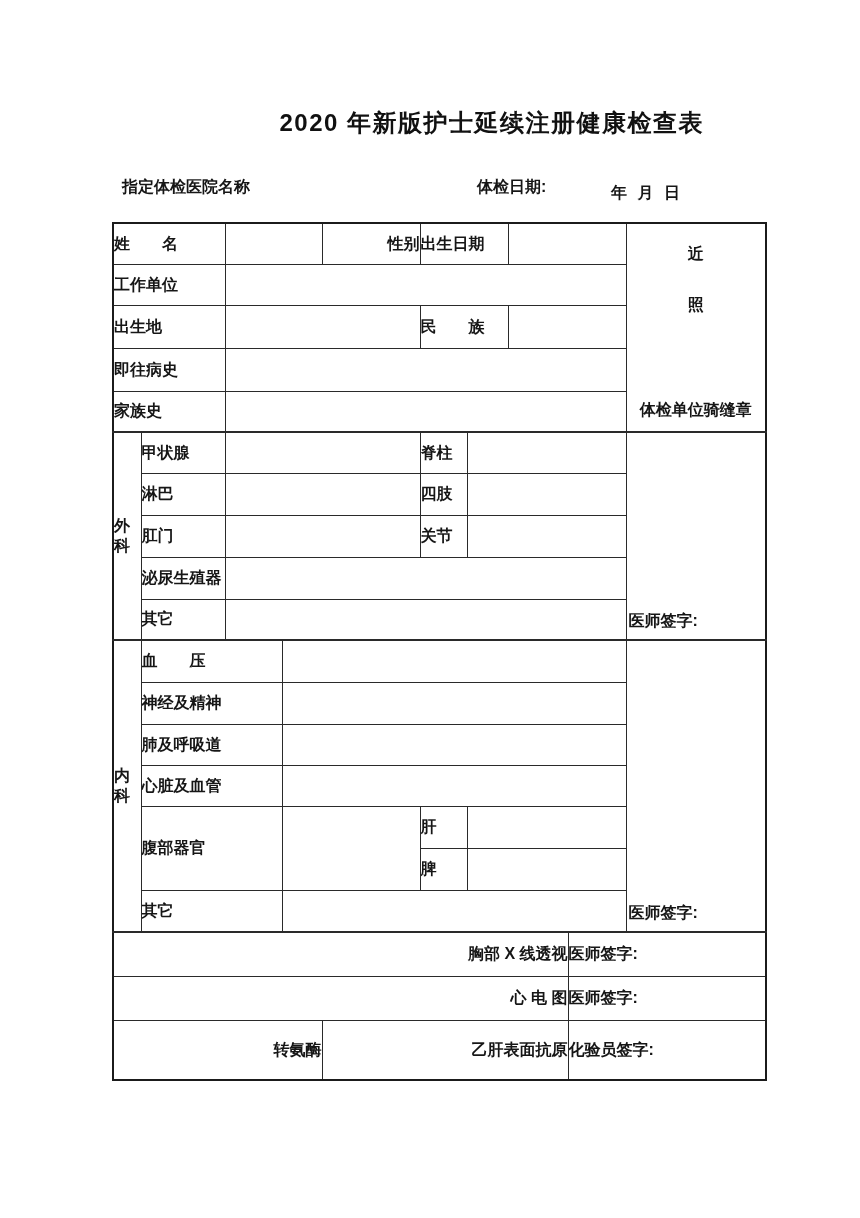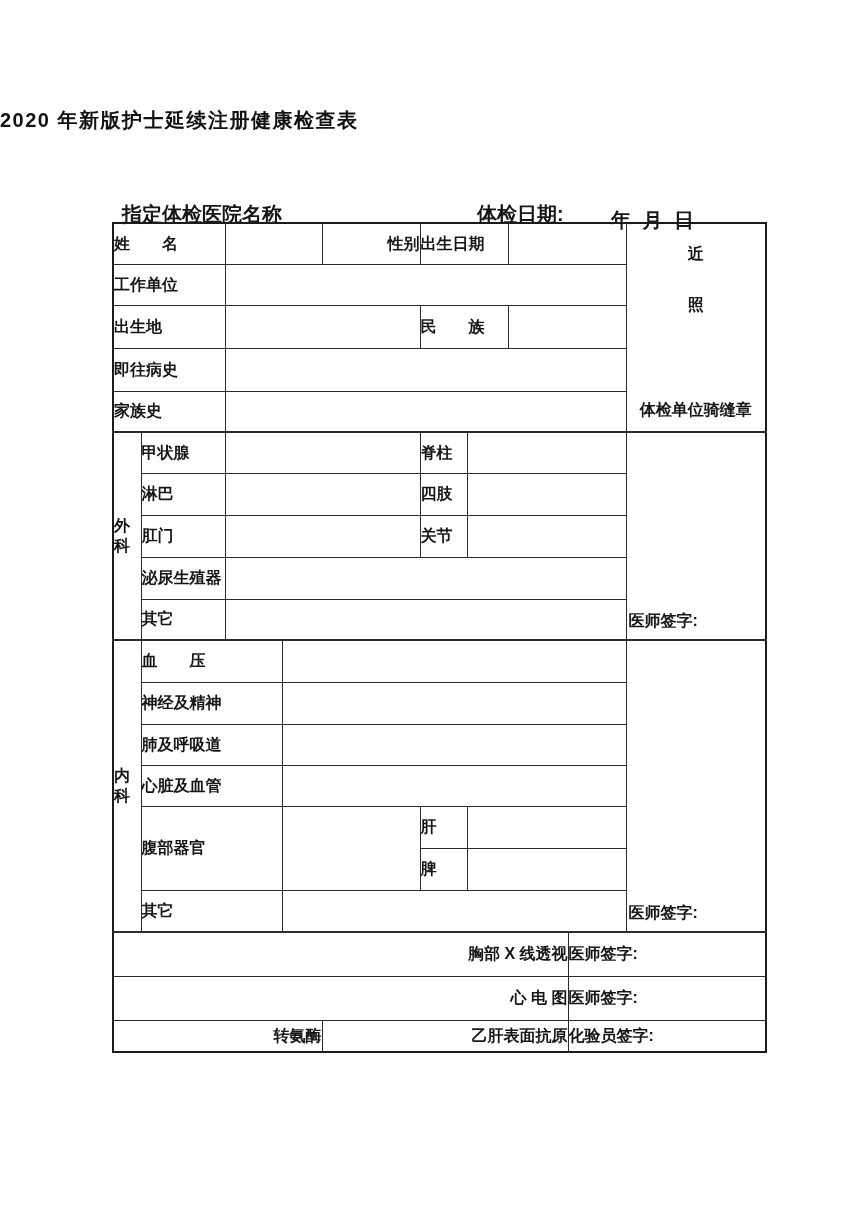--- a/index.html
+++ b/index.html
@@ -12,30 +12,29 @@
   .sheet {
     position: relative;
     width: 860px; height: 1218px;
     background: #ffffff;
     overflow: hidden;
     font-weight: 700;
   }
   .doc-title {
     position: absolute;
     top: 107px; left: 0; width: 704px;
-    text-align: left;
-    font-size: 20px;
+    text-align: right;
+    font-size: 24px;
     letter-spacing: 1.5px;
     color: #111111;
   }
   .meta-line {
     position: absolute;
     top: 177px; left: 0; width: 860px; height: 22px;
-    font-size: 20px;
-    margin-top: 24px;
+    font-size: 16px;
   }
   .meta-hospital { position: absolute; left: 122px; top: 0; }
   .meta-date-label { position: absolute; left: 477px; top: 0; }
   .meta-date-ymd { position: absolute; left: 611px; top: 6px; word-spacing: 6px; }
 
   table.form {
     position: absolute;
     left: 112px; top: 222px;
     width: 653px;
     border-collapse: collapse;
@@ -204,20 +203,20 @@
     </tr>
 
     <tr class="thick" style="height:44px">
       <td colspan="8" class="rowlab">胸部 X 线透视</td>
       <td colspan="2" class="sigcell">医师签字:</td>
     </tr>
     <tr style="height:44px">
       <td colspan="8" class="rowlab">心 电 图</td>
       <td colspan="2" class="sigcell">医师签字:</td>
     </tr>
-    <tr style="height:32px">
+    <tr style="height:60px">
       <td colspan="4" class="rowlab">转氨酶</td>
       <td colspan="4" class="rowlab">乙肝表面抗原</td>
       <td colspan="2" class="sigcell">化验员签字:</td>
     </tr>
   </tbody>
     </table>
 </div>
 
 </body></html>

